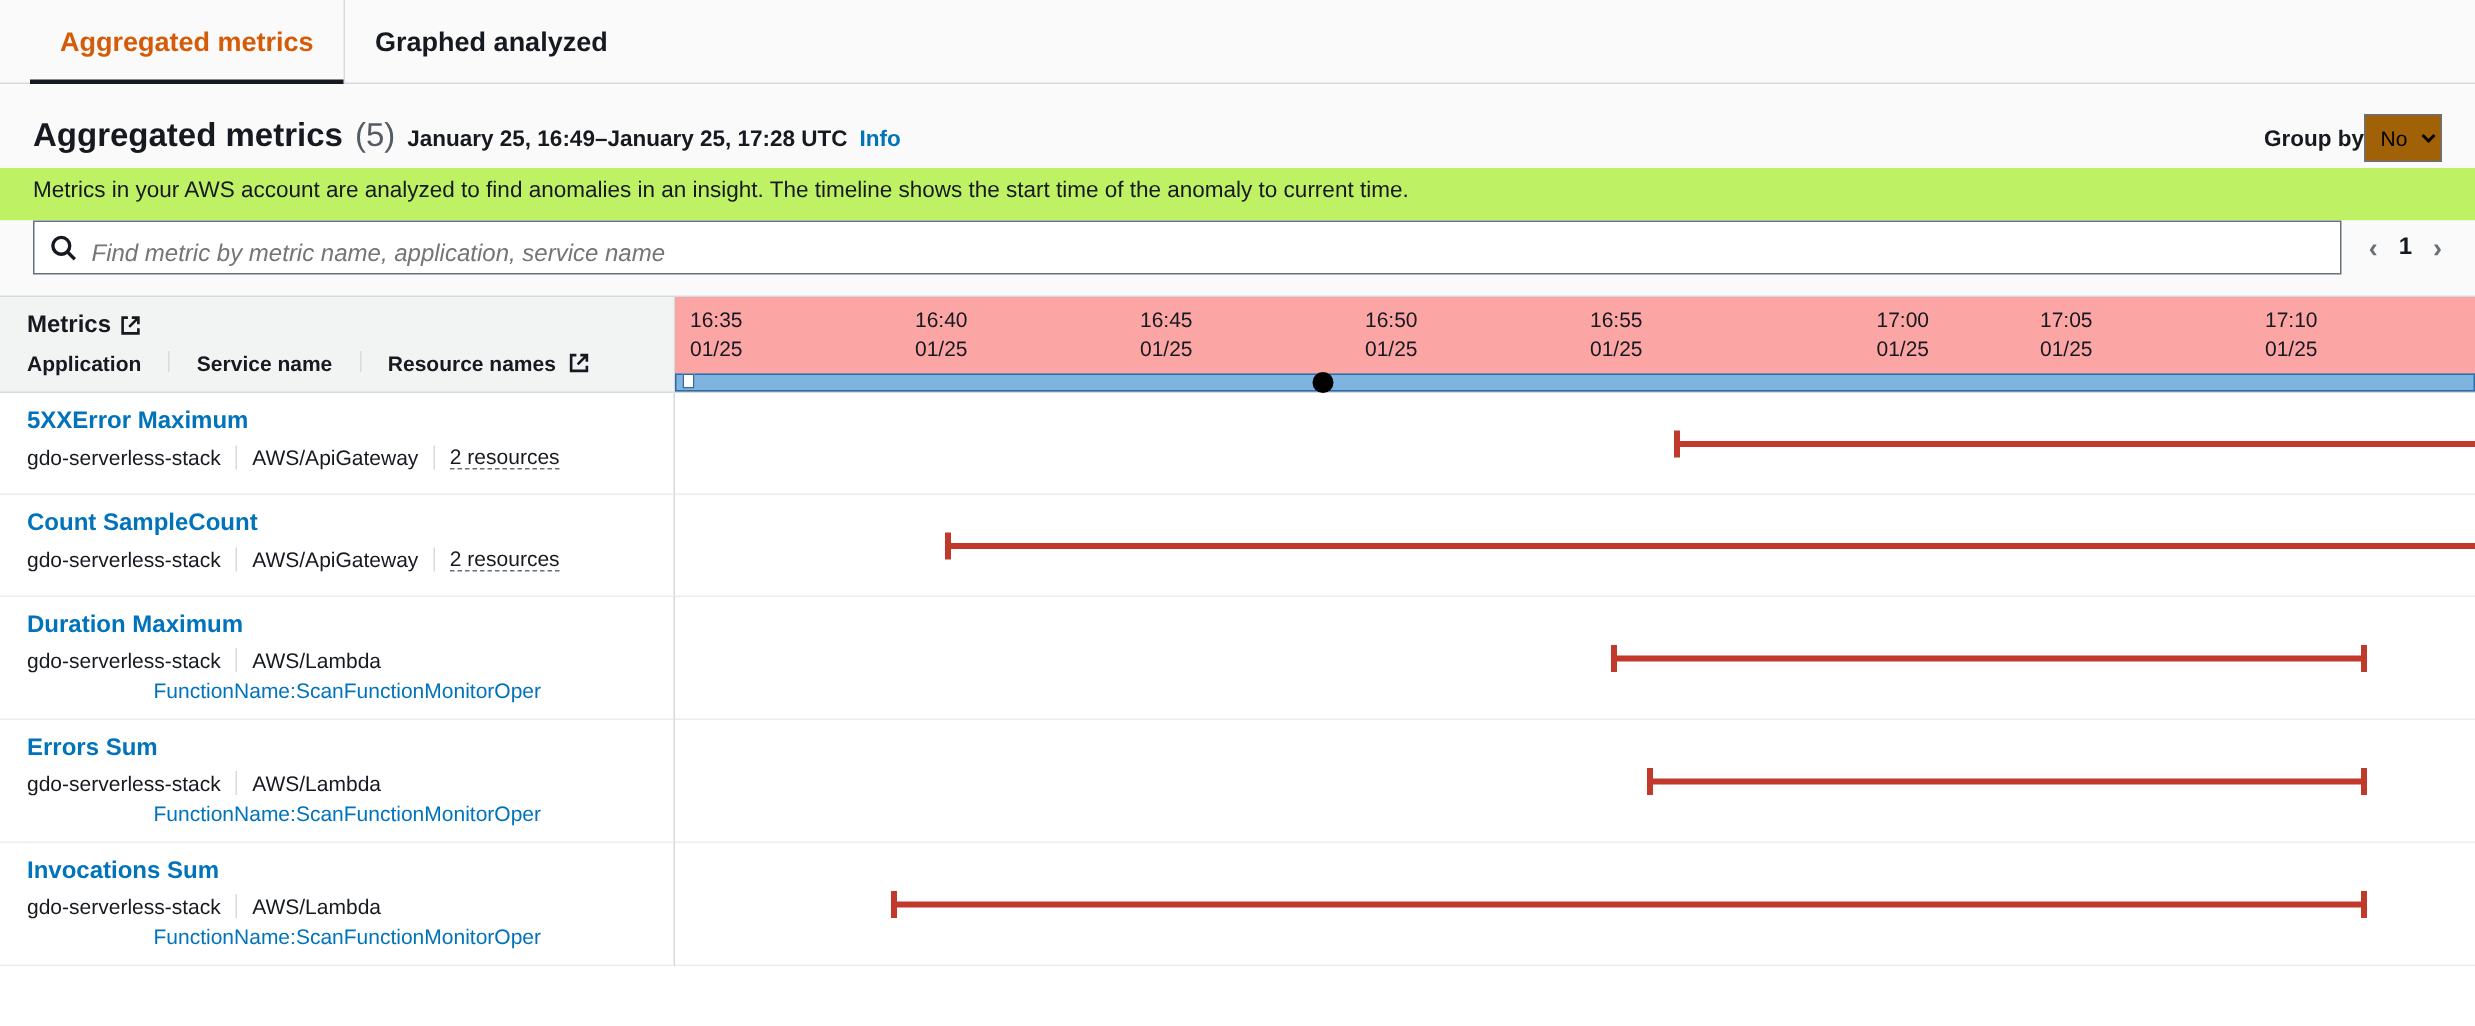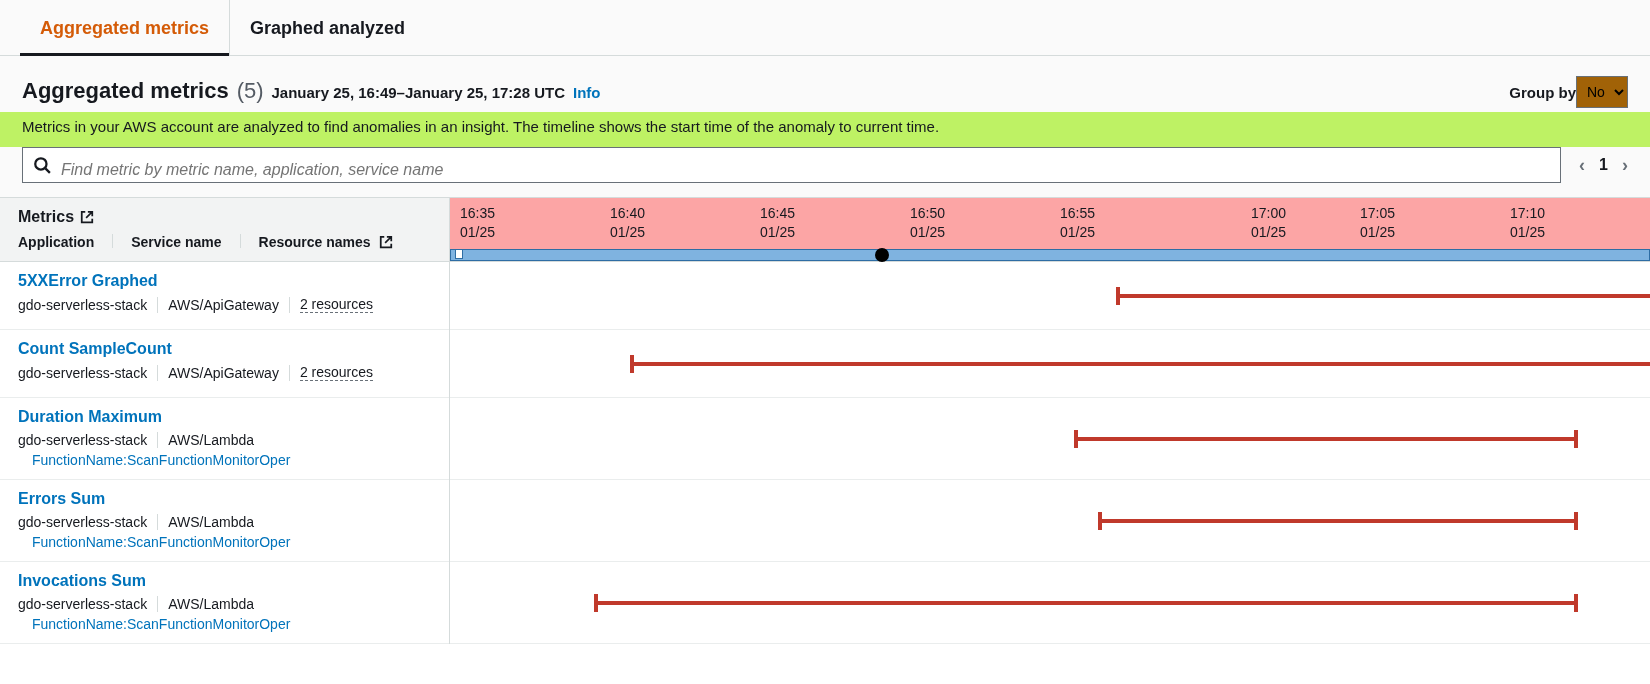--- a/index.html
+++ b/index.html
@@ -170,20 +170,21 @@
   .metric-meta .sep { width: 1px; height: 16px; background: #d5dbdb; }
   .metric-meta .res-link {
     color: #16191f;
     border-bottom: 1px dashed #687078;
     cursor: pointer;
   }
   .metric-detail {
     font-size: 14px; color: #0073bb;
     margin: 4px 0 0 14px;
     cursor: pointer;
+    text-align: center;
   }
   .chart-row {
     border-bottom: 1px solid #eaeded;
     height: 68px;
     position: relative;
   }
   .anomaly-bar {
     position: absolute;
     top: 50%;
     height: 4px;
@@ -262,21 +263,21 @@
           <span>Resource names</span>
           <svg class="ext-icon" viewBox="0 0 16 16" style="margin-left:4px">
             <path d="M6 2H2v12h12v-4" stroke="#16191f" stroke-width="2" fill="none"></path>
             <path d="M9 2h5v5M14 2L7 9" stroke="#16191f" stroke-width="2" fill="none"></path>
           </svg>
         </span>
       </div>
     </div>
     <div id="metric-rows">
         <div class="metric-row" style="min-height: 68px;">
-          <div class="metric-name">5XXError Graphed</div>
+          <div class="metric-name">5XXError Maximum</div>
           <div class="metric-meta">
             <span>gdo-serverless-stack</span>
             <span class="sep"></span>
             <span>AWS/ApiGateway</span>
             <span class="sep"></span>
             <span class="res-link">2 resources</span>
           </div>
         </div>
         <div class="metric-row" style="min-height: 68px;">
           <div class="metric-name">Count SampleCount</div>

